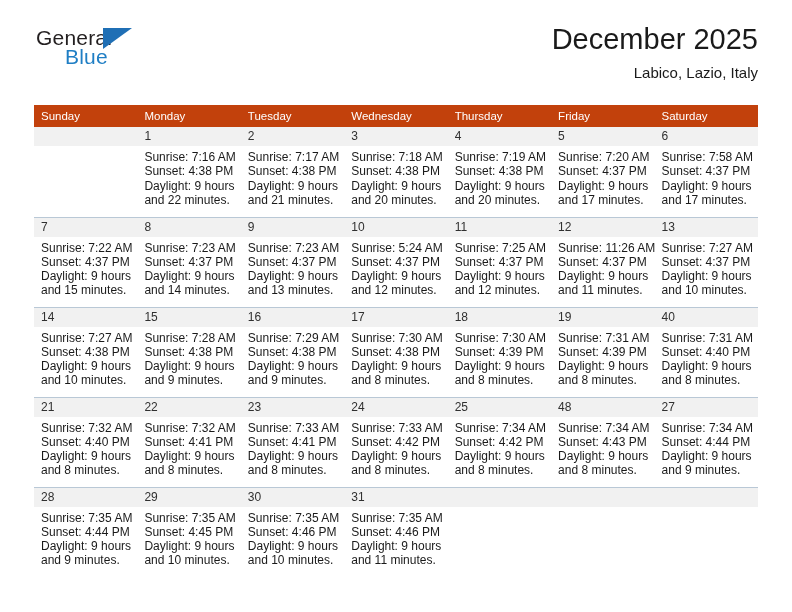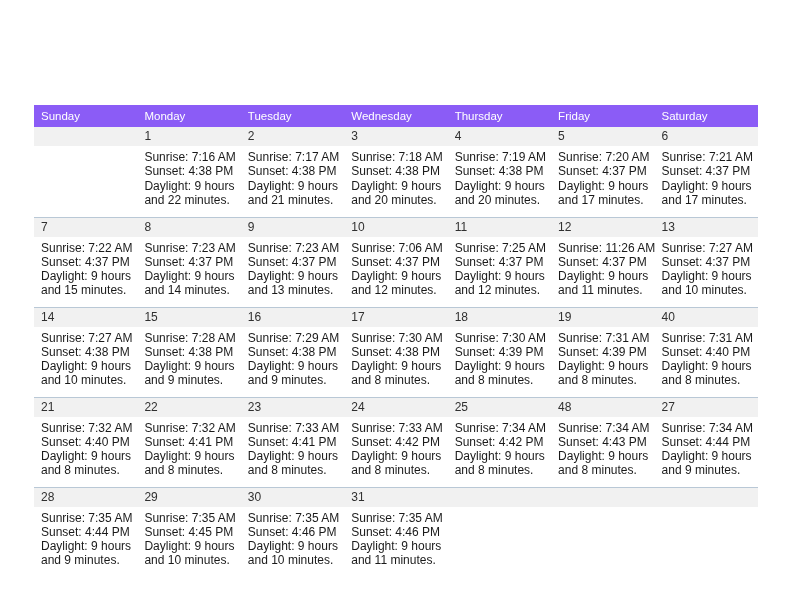--- a/index.html
+++ b/index.html
@@ -87,21 +87,21 @@
   
   .calendar {
     position: absolute;
     left: 34px;
     top: 105px;
     width: 724px;
     border-collapse: collapse;
     table-layout: fixed;
   }
   .calendar th {
-    background: #8b5cf6;
+    background: #c2410c;
     color: #ffffff;
     font-size: 11.5px;
     font-weight: normal;
     text-align: left;
     padding: 5px 0 5px 7px;
     height: 20px;
     box-sizing: border-box;
   }
   .calendar td {
     vertical-align: top;
@@ -133,20 +133,34 @@
   }
   .details div {
     white-space: nowrap;
   }
 </style>
 </head>
 <body>
 
 <div class="page">
 
+  <div class="topbar">
+
+    <div class="logo">
+      <span class="logo-general">General</span>
+      <span class="logo-flag"></span>
+      <span class="logo-blue">Blue</span>
+    </div>
+
+    <div class="title-block">
+      <div class="cal-title">December 2025</div>
+      <div class="cal-subtitle">Labico, Lazio, Italy</div>
+    </div>
+
+  </div>
 
   <table class="calendar">
     <thead>
       <tr id="weekday-row">
           <th>Sunday</th>
           <th>Monday</th>
           <th>Tuesday</th>
           <th>Wednesday</th>
           <th>Thursday</th>
           <th>Friday</th>
@@ -199,21 +213,21 @@
             <div class="details">
               <div>Sunrise: 7:20 AM</div>
               <div>Sunset: 4:37 PM</div>
               <div>Daylight: 9 hours</div>
               <div>and 17 minutes.</div>
             </div>
           </td>
           <td>
             <div class="daynum">6</div>
             <div class="details">
-              <div>Sunrise: 7:21 AM</div>
+              <div>Sunrise: 7:58 AM</div>
               <div>Sunset: 4:37 PM</div>
               <div>Daylight: 9 hours</div>
               <div>and 17 minutes.</div>
             </div>
           </td>
         </tr>
         <tr class="week">
           <td>
             <div class="daynum">7</div>
             <div class="details">
@@ -237,21 +251,21 @@
             <div class="details">
               <div>Sunrise: 7:23 AM</div>
               <div>Sunset: 4:37 PM</div>
               <div>Daylight: 9 hours</div>
               <div>and 13 minutes.</div>
             </div>
           </td>
           <td>
             <div class="daynum">10</div>
             <div class="details">
-              <div>Sunrise: 7:06 AM</div>
+              <div>Sunrise: 5:24 AM</div>
               <div>Sunset: 4:37 PM</div>
               <div>Daylight: 9 hours</div>
               <div>and 12 minutes.</div>
             </div>
           </td>
           <td>
             <div class="daynum">11</div>
             <div class="details">
               <div>Sunrise: 7:25 AM</div>
               <div>Sunset: 4:37 PM</div>

